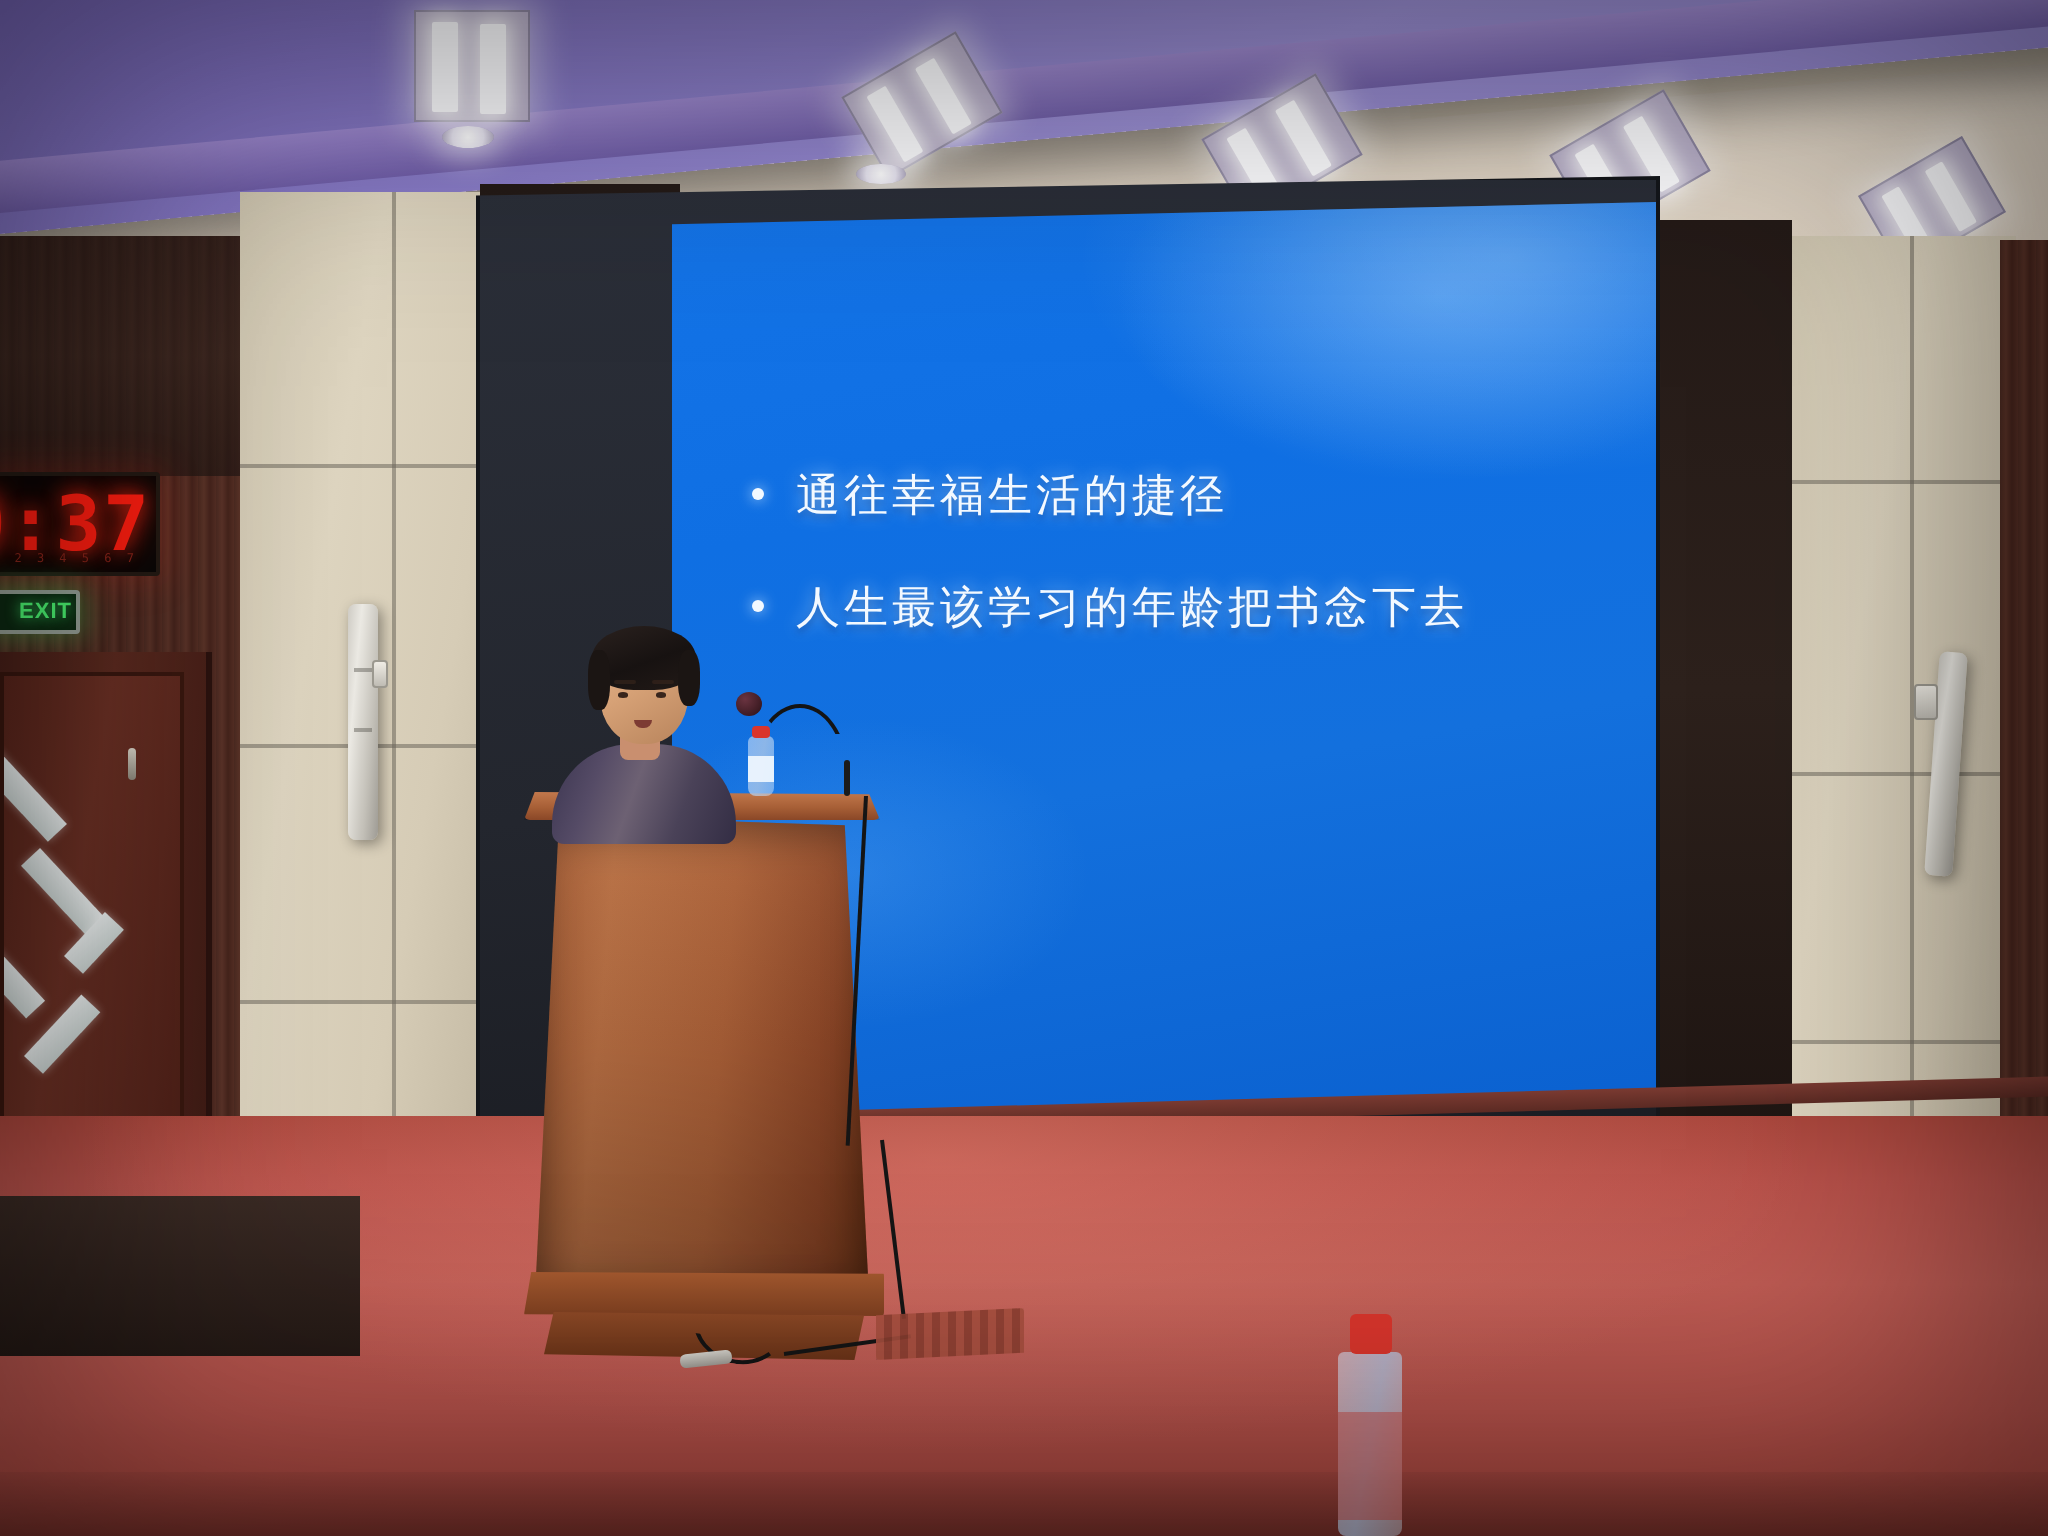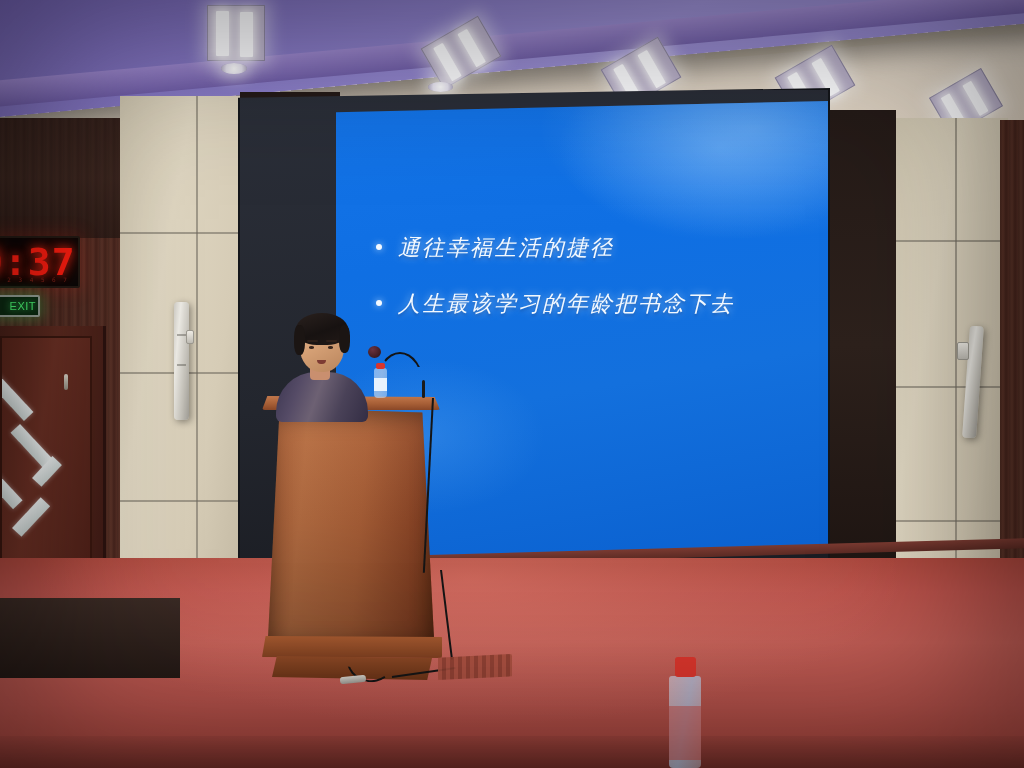--- a/index.html
+++ b/index.html
@@ -71,21 +71,21 @@
   .screen-glow{
     position:absolute; left:0; top:0; width:100%; height:100%;
     background:radial-gradient(ellipse 330px 170px at 85% 6%, rgba(200,230,255,.28), rgba(0,0,0,0) 65%);
     pointer-events:none;
   }
   .slide-title{
     position:absolute; color:#ffffff; font-size:30px; letter-spacing:3px;
     font-weight:700; text-shadow:0 0 12px rgba(210,235,255,.85),0 2px 3px rgba(0,40,110,.5);
     white-space:nowrap;
   }
-  .bullets{ position:absolute;font-style:italic; }
+  .bullets{ position:absolute; }
   .bullet{
     display:flex; align-items:baseline; margin-bottom:26px;
     color:#f3f9ff; font-size:22px; letter-spacing:2px; white-space:nowrap;
     text-shadow:0 0 9px rgba(190,225,255,.75),0 2px 3px rgba(0,40,110,.45);
   }
   .bullet .dot{
     width:6px; height:6px; border-radius:50%; background:#f3f9ff; margin-right:16px;
     box-shadow:0 0 7px rgba(200,230,255,.9); flex:0 0 auto; position:relative; top:-5px;
   }
 
@@ -105,21 +105,21 @@
     position:absolute; left:2px; bottom:3px; width:100%;
     color:#8a241a; font-size:6px; letter-spacing:2px;
     font-family:"DejaVu Sans Mono","Liberation Mono",monospace;
   }
   .exit-sign{
     position:absolute; background:#0d2a12; border:2px solid #9aa39a;
     border-radius:2px; display:flex; align-items:center; justify-content:flex-end;
     padding-right:2px; box-shadow:0 0 14px 3px rgba(60,255,110,.30);
   }
   .exit-sign span{
-    color:#4dfb74; font-size:11px; font-weight:400; letter-spacing:.5px;
+    color:#4dfb74; font-size:11px; font-weight:700; letter-spacing:.5px;
     text-shadow:0 0 7px rgba(70,255,120,.95);
     margin-left:27px;
   }
 
   
   .door-frame{
     position:absolute;
     background:linear-gradient(95deg,#4a2119 0%,#5e2b20 45%,#3d1a14 100%);
     border-right:3px solid #2b120e;
   }

